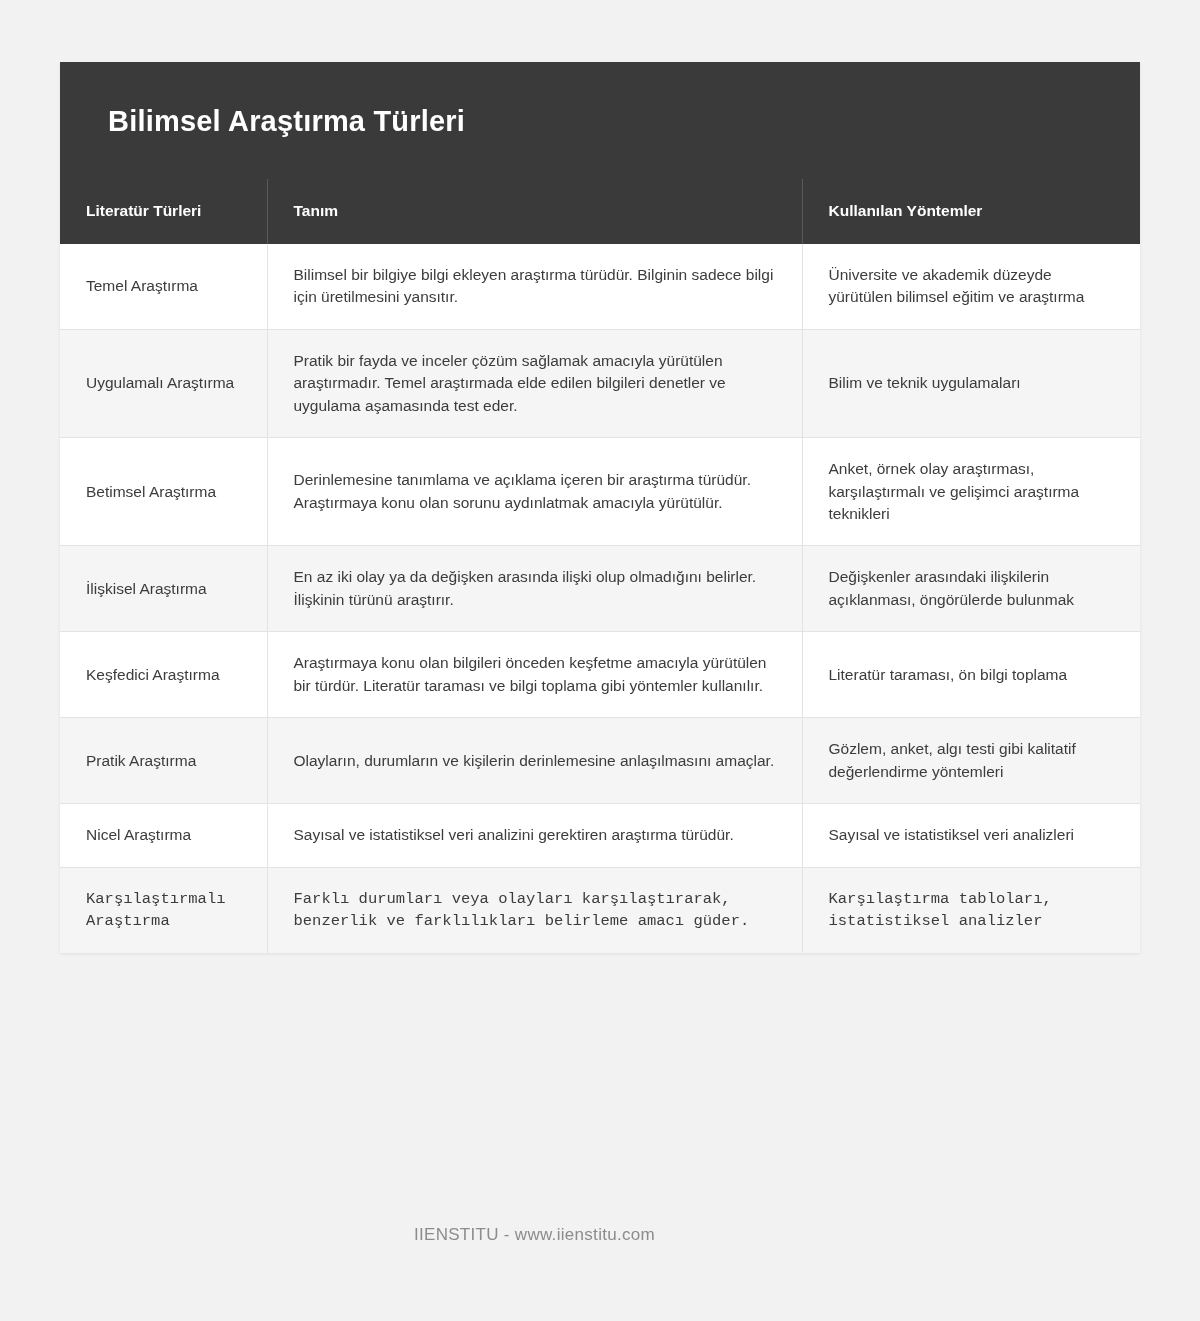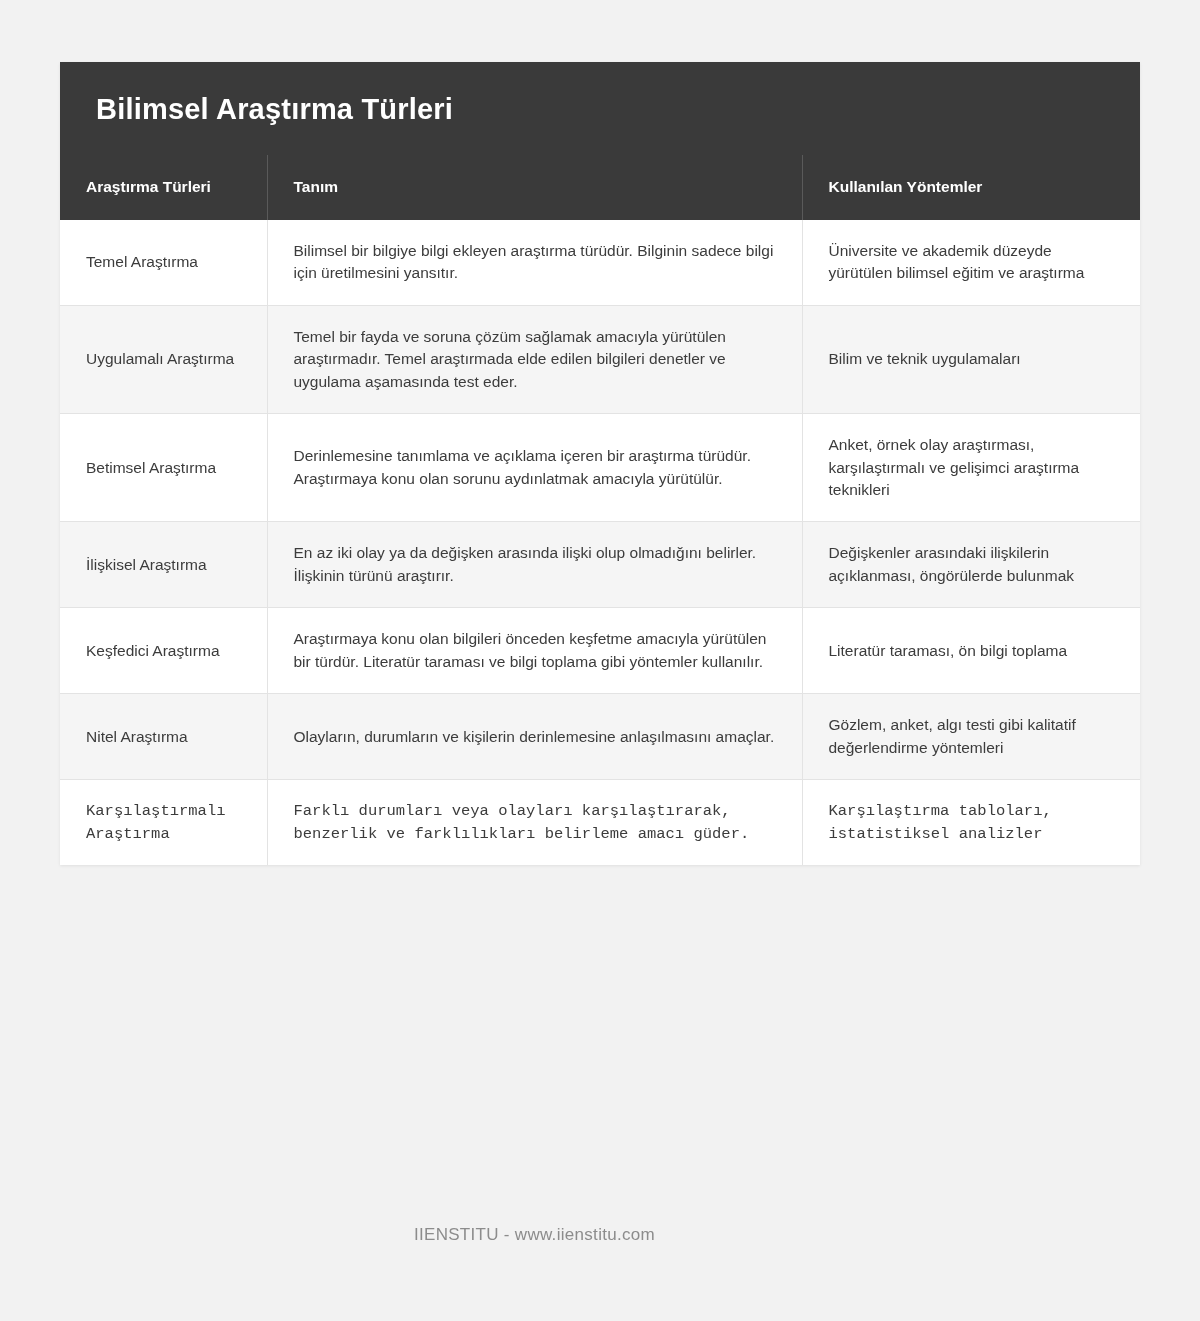--- a/index.html
+++ b/index.html
@@ -27,21 +27,21 @@
     background: #ffffff;
     box-shadow: 0 1px 3px rgba(0,0,0,0.08);
   }
   .title-bar {
     background: #3a3a3a;
     color: #ffffff;
     padding: 26px 32px 24px 32px;
     box-sizing: border-box;
   }
   .title-bar h1 {
-    margin: 4px;
+    margin: 16px;
     font-size: 29px;
     font-weight: bold;
     letter-spacing: 0.2px;
     line-height: 1.2;
   }
   table.data {
     border-collapse: collapse;
     width: 1080px;
     table-layout: fixed;
   }
@@ -113,55 +113,60 @@
     </div>
 
     <table class="data">
       <colgroup>
         <col class="c1">
         <col class="c2">
         <col class="c3">
       </colgroup>
       <thead>
         <tr>
-          <th>Araştırma Türleri</th>
+          <th>Literatür Türleri</th>
           <th>Tanım</th>
           <th>Kullanılan Yöntemler</th>
         </tr>
       </thead>
       <tbody>
         <tr>
           <td class="col-type">Temel Araştırma</td>
           <td>Bilimsel bir bilgiye bilgi ekleyen araştırma türüdür. Bilginin sadece bilgi için üretilmesini yansıtır.</td>
           <td>Üniversite ve akademik düzeyde yürütülen bilimsel eğitim ve araştırma</td>
         </tr>
         <tr>
           <td class="col-type">Uygulamalı Araştırma</td>
-          <td>Temel bir fayda ve soruna çözüm sağlamak amacıyla yürütülen araştırmadır. Temel araştırmada elde edilen bilgileri denetler ve uygulama aşamasında test eder.</td>
+          <td>Pratik bir fayda ve inceler çözüm sağlamak amacıyla yürütülen araştırmadır. Temel araştırmada elde edilen bilgileri denetler ve uygulama aşamasında test eder.</td>
           <td>Bilim ve teknik uygulamaları</td>
         </tr>
         <tr>
           <td class="col-type">Betimsel Araştırma</td>
           <td>Derinlemesine tanımlama ve açıklama içeren bir araştırma türüdür. Araştırmaya konu olan sorunu aydınlatmak amacıyla yürütülür.</td>
           <td>Anket, örnek olay araştırması, karşılaştırmalı ve gelişimci araştırma teknikleri</td>
         </tr>
         <tr>
           <td class="col-type">İlişkisel Araştırma</td>
           <td>En az iki olay ya da değişken arasında ilişki olup olmadığını belirler. İlişkinin türünü araştırır.</td>
           <td>Değişkenler arasındaki ilişkilerin açıklanması, öngörülerde bulunmak</td>
         </tr>
         <tr>
           <td class="col-type">Keşfedici Araştırma</td>
           <td>Araştırmaya konu olan bilgileri önceden keşfetme amacıyla yürütülen bir türdür. Literatür taraması ve bilgi toplama gibi yöntemler kullanılır.</td>
           <td>Literatür taraması, ön bilgi toplama</td>
         </tr>
         <tr>
-          <td class="col-type">Nitel Araştırma</td>
+          <td class="col-type">Pratik Araştırma</td>
           <td>Olayların, durumların ve kişilerin derinlemesine anlaşılmasını amaçlar.</td>
           <td>Gözlem, anket, algı testi gibi kalitatif değerlendirme yöntemleri</td>
+        </tr>
+        <tr>
+          <td class="col-type">Nicel Araştırma</td>
+          <td>Sayısal ve istatistiksel veri analizini gerektiren araştırma türüdür.</td>
+          <td>Sayısal ve istatistiksel veri analizleri</td>
         </tr>
         <tr>
           <td class="col-type">Karşılaştırmalı Araştırma</td>
           <td>Farklı durumları veya olayları karşılaştırarak, benzerlik ve farklılıkları belirleme amacı güder.</td>
           <td>Karşılaştırma tabloları, istatistiksel analizler</td>
         </tr>
       </tbody>
     </table>
   </div>
 

